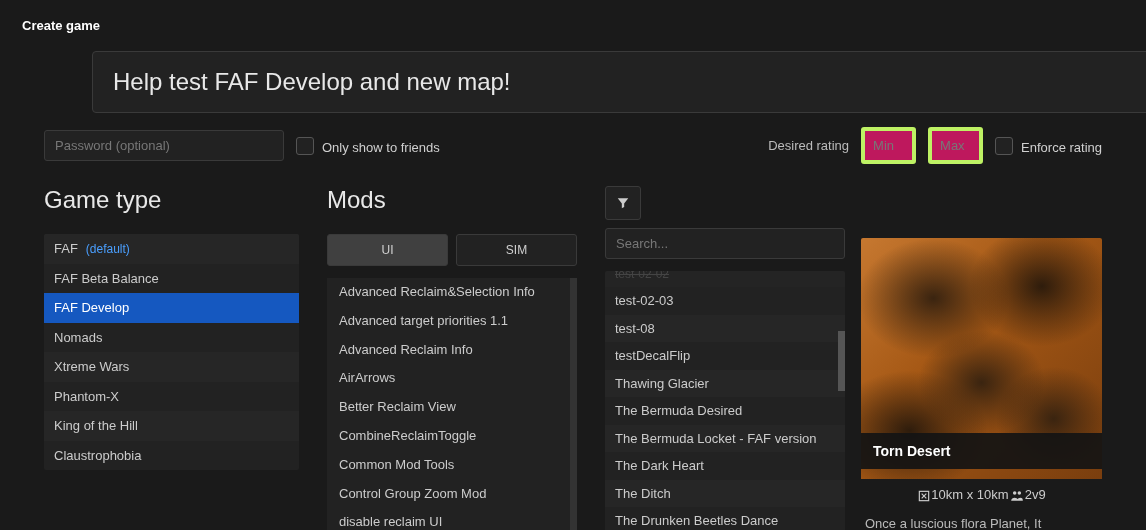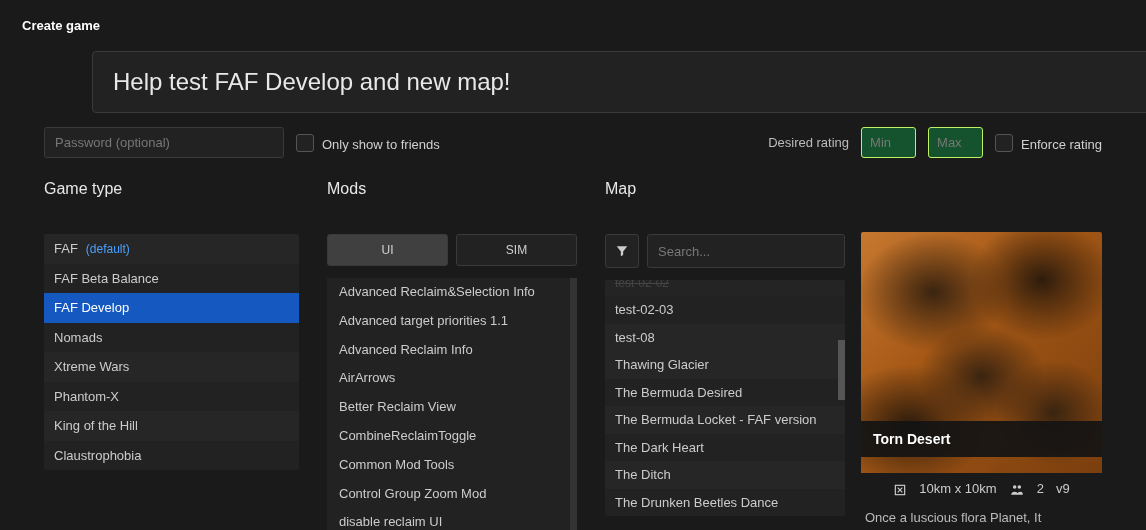--- a/index.html
+++ b/index.html
@@ -62,44 +62,44 @@
   width: 18px;
   height: 18px;
   border: 1px solid #555;
   border-radius: 3px;
   background: #222;
 }
 .spacer { flex: 1; }
 .rating-label { color: #bbb; }
 .num-input {
   width: 55px;
-  background: #14532d;
-  border: 1px solid #bef264;
+  background: #be185d;
+  border: 4px solid #bef264;
   border-radius: 3px;
   padding: 7px 8px;
   color: #d0d0d0;
   font-family: inherit;
   font-size: 13px;
   outline: none;
 }
 .columns {
   display: flex;
   gap: 28px;
   margin-top: 22px;
 }
 .col-gt { width: 255px; }
 .col-mods { width: 250px; }
 .col-map { flex: 1; display: flex; gap: 16px; }
 .col-map-list { width: 240px; }
 .col-map-preview { flex: 1; }
 .section-title {
-  font-size: 16px;
+  font-size: 24px;
   font-weight: 400;
   color: #e8e8e8;
-  margin-bottom: 36px;
+  margin-bottom: 20px;
 }
 .listbox {
   background: #222;
   border-radius: 2px;
   overflow: hidden;
 }
 .listbox-item {
   padding: 5px 10px;
   cursor: pointer;
   color: #ccc;
@@ -141,20 +141,21 @@
   padding: 4px 12px;
   color: #ccc;
   font-size: 13px;
   line-height: 1.6;
   cursor: pointer;
 }
 .map-controls {
   display: flex;
   gap: 8px;
   margin-bottom: 12px;
+  flex-direction: column;
 }
 .filter-btn {
   width: 36px;
   height: 34px;
   background: #222;
   border: 1px solid #3a3a3a;
   border-radius: 3px;
   display: flex;
   align-items: center;
   justify-content: center;
@@ -192,26 +193,25 @@
   position: relative;
   border-radius: 2px 2px 0 0;
 }
 .map-name-bar {
   background: rgba(20,20,20,0.92);
   color: #fff;
   font-weight: 600;
   padding: 10px 12px;
   font-size: 14px;
   position: absolute;
-  bottom: 16px; left: 0; right: 0;
+  bottom: 10px; left: 0; right: 0;
 }
 .map-meta {
   display: flex;
   justify-content: center;
-  gap: 12px;
   align-items: center;
   padding: 8px 0;
   color: #ccc;
   font-size: 13px;
 }
 .map-meta svg { vertical-align: middle; }
 .map-desc {
   color: #bbb;
   font-size: 13px;
   line-height: 1.4;
@@ -274,33 +274,33 @@
           <div class="mod-item">CombineReclaimToggle</div>
           <div class="mod-item">Common Mod Tools</div>
           <div class="mod-item">Control Group Zoom Mod</div>
           <div class="mod-item">disable reclaim UI</div>
           <div class="mod-item">DynamicReclaimGrouping</div>
         </div>
     </div>
 
     <div class="col-map">
       <div class="col-map-list">
-        <div class="section-title">Map</div>
         <div class="map-controls">
           <div class="filter-btn">
             <svg width="14" height="14" viewBox="0 0 24 24" fill="#ccc">
                 <path d="M3 4h18l-7 9v6l-4 2v-8L3 4z"></path>
               </svg>
           </div>
           <input class="map-search" type="text" placeholder="Search..." style="">
         </div>
         <div class="listbox map-list" id="map-list">
             <div class="listbox-item map-item even" style="color: rgb(102, 102, 102); font-size: 12px; text-decoration: line-through; opacity: 0.5; padding-top: 0px; margin-top: -6px;">test-02-02</div>
             <div class="listbox-item map-item">test-02-03</div>
             <div class="listbox-item map-item even">test-08</div>
+            <div class="listbox-item map-item">testDecalFlip</div>
             <div class="listbox-item map-item even">Thawing Glacier</div>
             <div class="listbox-item map-item">The Bermuda Desired</div>
             <div class="listbox-item map-item even">The Bermuda Locket - FAF version</div>
             <div class="listbox-item map-item">The Dark Heart</div>
             <div class="listbox-item map-item even">The Ditch</div>
             <div class="listbox-item map-item">The Drunken Beetles Dance</div>
           </div>
       </div>
 
       <div class="col-map-preview preview-wrap">

